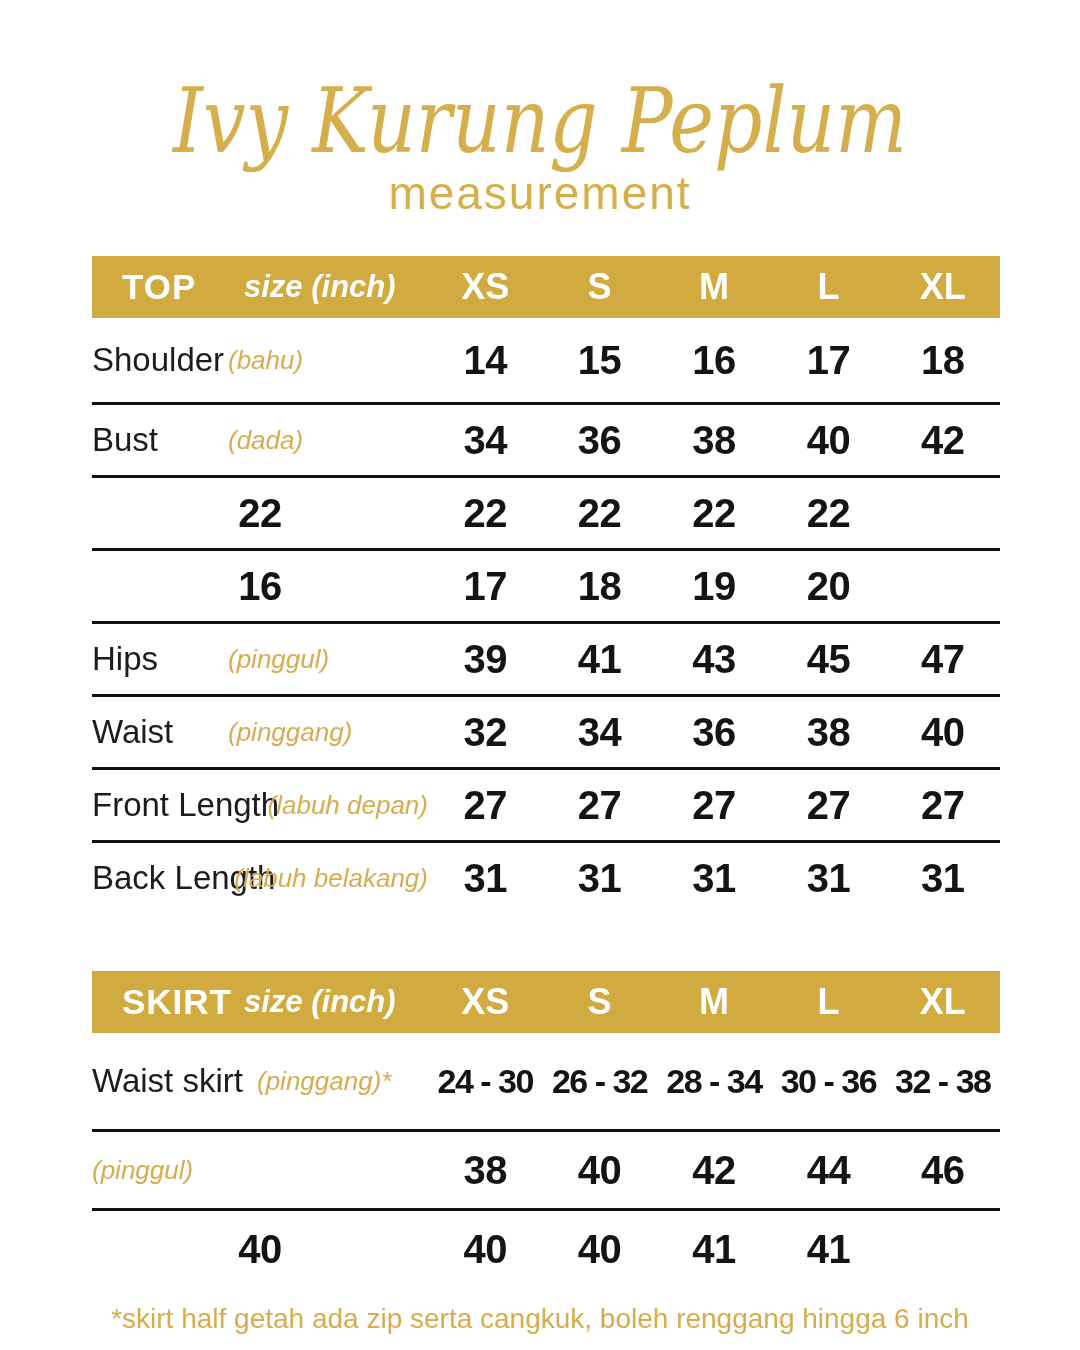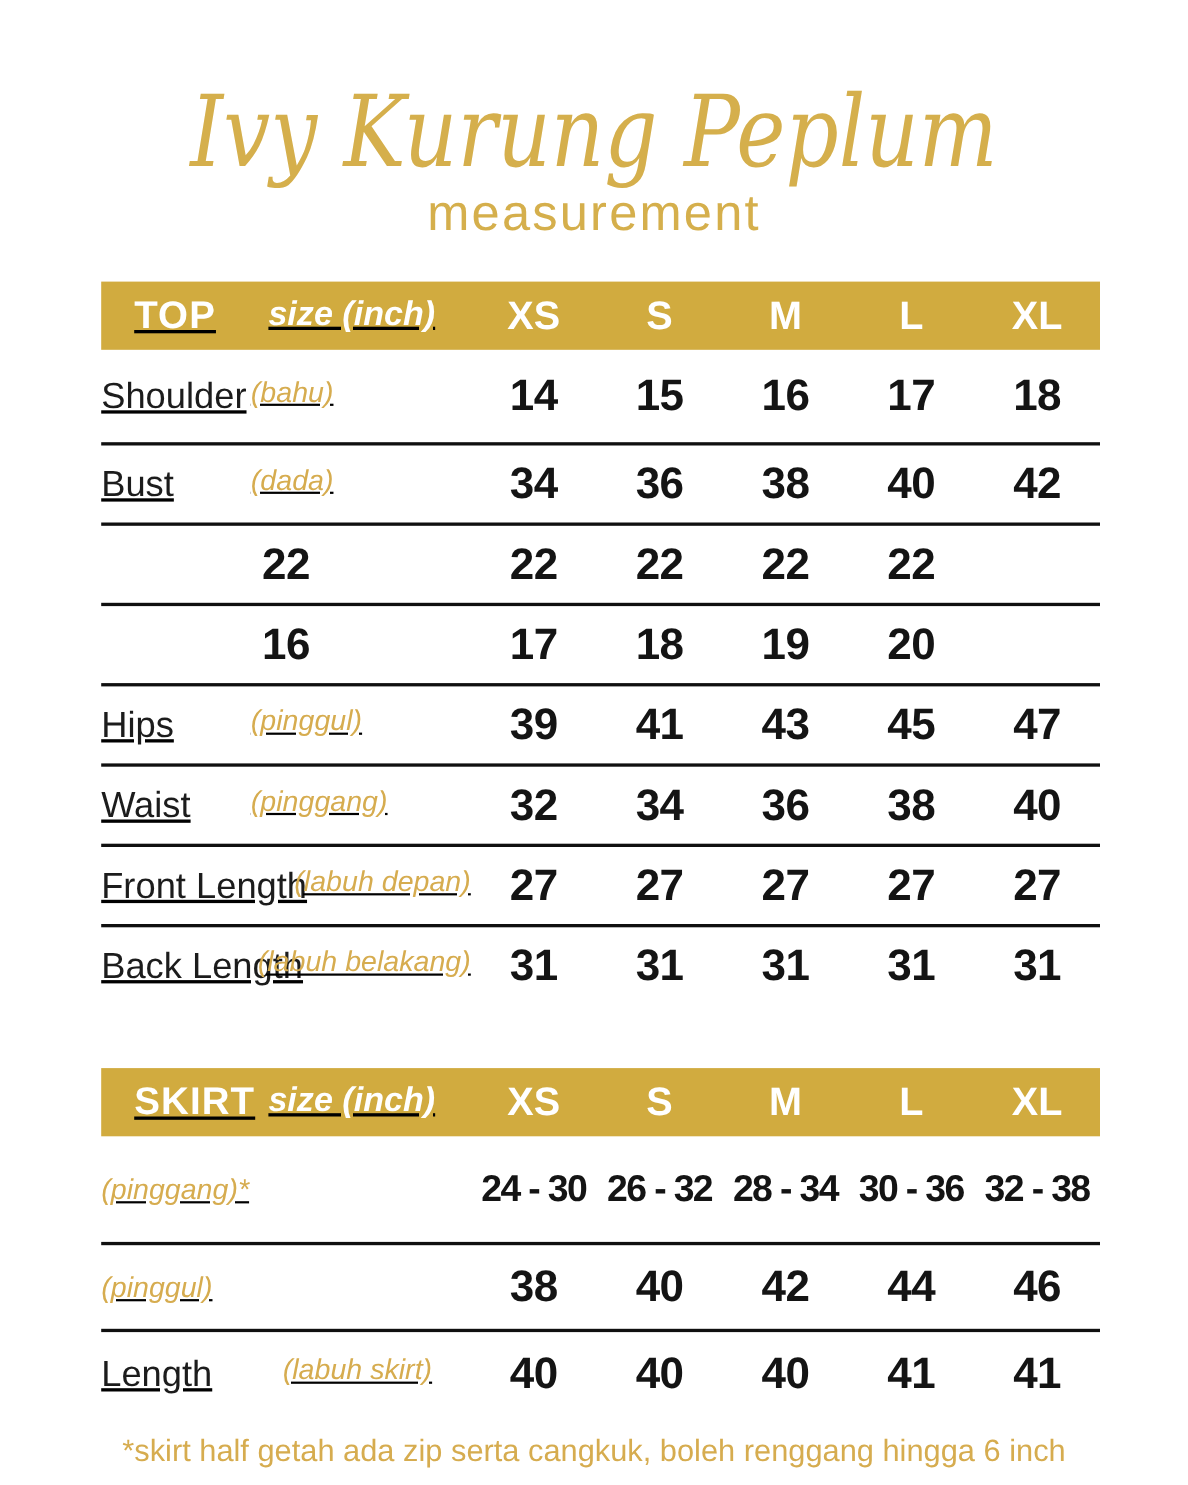--- a/index.html
+++ b/index.html
@@ -35,21 +35,21 @@
 
   
   .sizetable{width:908px;margin-left:92px;}
   .sizetable.top{margin-top:40px;}
   .sizetable.skirt{margin-top:58px;}
 
   .band{
     display:grid;grid-template-columns:336px repeat(5,1fr);
     align-items:center;height:62px;background:var(--gold-band);
   }
-  .labelcell{display:flex;white-space:nowrap;text-decoration:underline;}
+  .labelcell{display:flex;align-items:center;white-space:nowrap;}
   .band .labelcell{padding-left:30px;}
   .band-title{
     color:var(--header-text);font-weight:700;font-size:35px;
     letter-spacing:1px;min-width:122px;display:inline-block;
   }
   .band-unit{color:var(--header-text);font-weight:700;font-style:italic;font-size:31px;}
   .cell{text-align:center;}
   .band-size{color:var(--header-text);font-weight:700;font-size:36px;}
 
   .trow{
@@ -179,43 +179,40 @@
           <span class="band-unit">size (inch)</span>
         </div>
         <span class="cell band-size">XS</span>
         <span class="cell band-size">S</span>
         <span class="cell band-size">M</span>
         <span class="cell band-size">L</span>
         <span class="cell band-size">XL</span>
       </div>
       <div class="trow">
         <div class="labelcell">
+          <span class="rlabel">Waist skirt</span>
           <span class="rmalay">(pinggang)*</span>
         </div>
         <span class="cell val range">24 - 30</span>
         <span class="cell val range">26 - 32</span>
         <span class="cell val range">28 - 34</span>
         <span class="cell val range">30 - 36</span>
         <span class="cell val range">32 - 38</span>
       </div>
       <div class="trow">
         <div class="labelcell">
           <span class="rmalay">(pinggul)</span>
         </div>
         <span class="cell val">38</span>
         <span class="cell val">40</span>
         <span class="cell val">42</span>
         <span class="cell val">44</span>
         <span class="cell val">46</span>
       </div>
       <div class="trow">
-        <div class="labelcell">
-          <span class="rlabel">Length</span>
-          <span class="rmalay">(labuh skirt)</span>
-        </div>
         <span class="cell val">40</span>
         <span class="cell val">40</span>
         <span class="cell val">40</span>
         <span class="cell val">41</span>
         <span class="cell val">41</span>
       </div>
     </section>
 
   <p class="footnote">*skirt half getah ada zip serta cangkuk, boleh renggang hingga 6 inch</p>
 </div>

